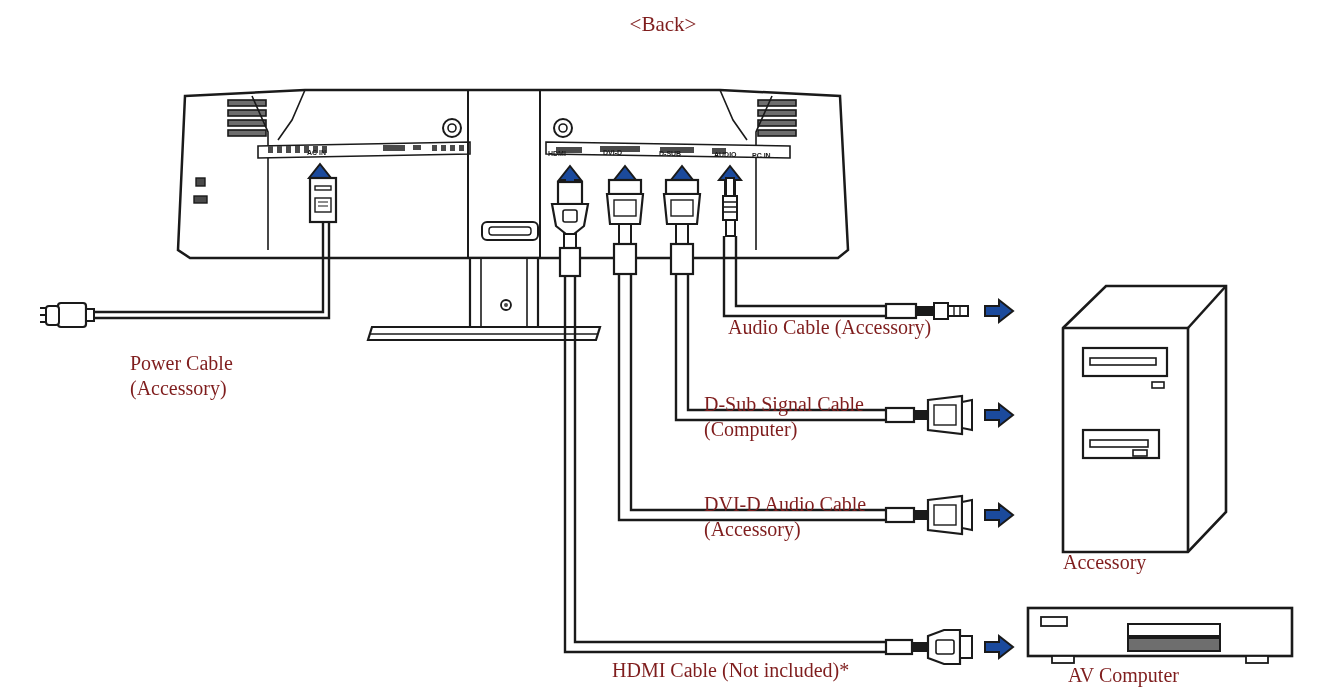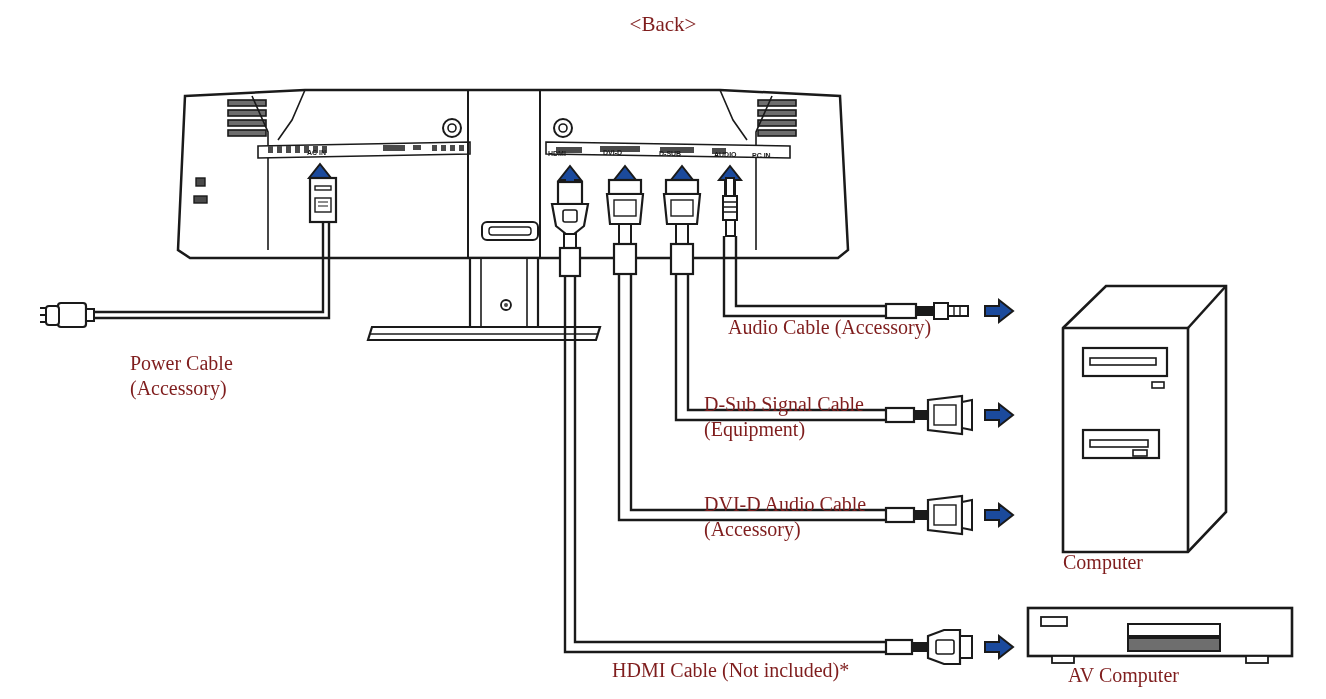--- a/index.html
+++ b/index.html
@@ -311,20 +311,20 @@
         <rect x="1246" y="656" width="22" height="7" fill="#ffffff" stroke-width="1.8"></rect>
       </g>
 
     </g>
   </svg>
 
   <div class="lbl" id="label-power">Power Cable
 (Accessory)</div>
   <div class="lbl" id="label-audio">Audio Cable (Accessory)</div>
   <div class="lbl" id="label-dsub">D-Sub Signal Cable
-(Equipment)</div>
+(Computer)</div>
   <div class="lbl" id="label-dvi">DVI-D Audio Cable
 (Accessory)</div>
   <div class="lbl" id="label-hdmi">HDMI Cable (Not included)*</div>
-  <div class="lbl" id="label-computer">Computer</div>
+  <div class="lbl" id="label-computer">Accessory</div>
   <div class="lbl" id="label-av">AV Computer</div>
 
 </div>
 
 </body></html>

